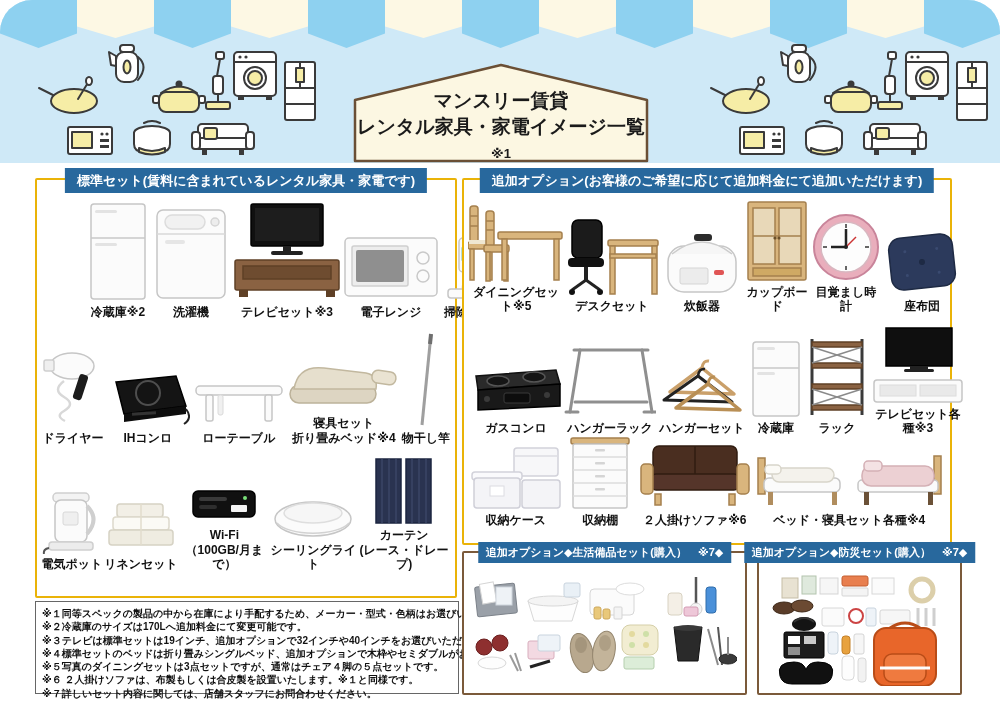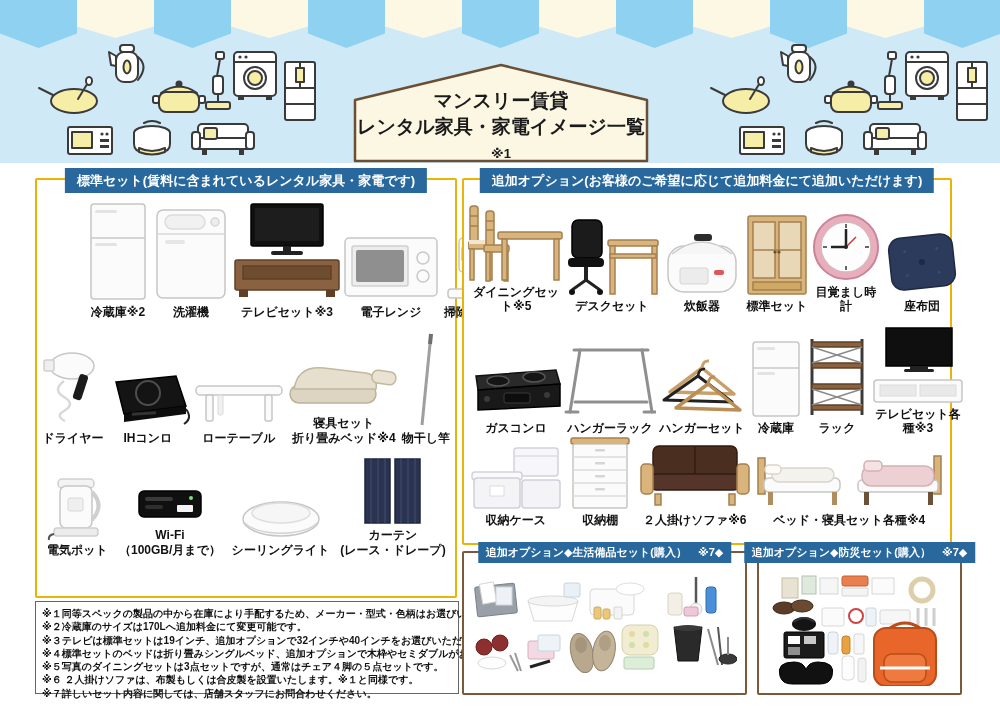--- a/index.html
+++ b/index.html
@@ -1,17 +1,17 @@
 <!DOCTYPE html>
 <html><head>
 <meta charset="utf-8">
 <style>
   html,body{margin:0;padding:0;background:#fff;}
   #stage{position:relative;width:1000px;height:706px;background:#ffffff;overflow:hidden;
-         font-family:"Liberation Sans","DejaVu Sans",sans-serif;color:#111;}
+         font-family:"Liberation Sans","DejaVu Sans",sans-serif;color:#111;border-radius:32px;}
 
   
   .banner{position:absolute;left:0;top:0;width:1000px;height:163px;background:#cfe9f7;}
   .stripes{position:absolute;left:0;top:0;width:1000px;display:flex;}
   .stripe{width:77px;flex:0 0 77px;clip-path:polygon(0 0,100% 0,100% 70%,50% 100%,0 70%);}
   .stripe.b{height:48px;background:#8ed1f0;}
   .stripe.c{height:38px;background:#fdf8e4;}
 
   .icluster{position:absolute;top:36px;width:290px;height:126px;}
   .di{position:absolute;}
@@ -362,20 +362,31 @@
               <path d="M46,22 q13,13 0,28" fill="none" stroke="#cfcfcf" stroke-width="4"></path>
               <rect x="22" y="28" width="15" height="13" rx="2" fill="#efefef" stroke="#d8d8d8" stroke-width="1"></rect>
               <rect x="8" y="58" width="44" height="8" rx="3" fill="#ececec" stroke="#cfcfcf" stroke-width="1.5"></rect>
               <path d="M8,64 q-6,1 -5,6" fill="none" stroke="#555" stroke-width="2"></path>
             </svg>
           </div>
         <div class="lbl">電気ポット</div>
       </div>
       <div class="cell">
         <div class="ph">
+            <svg width="76" height="56">
+              <rect x="14" y="6" width="46" height="13" rx="3" fill="#f2efe6" stroke="#d6d2c4" stroke-width="1.5"></rect>
+              <rect x="10" y="19" width="56" height="13" rx="3" fill="#fbfaf5" stroke="#ddd9cb" stroke-width="1.5"></rect>
+              <rect x="6" y="32" width="64" height="15" rx="3" fill="#efece1" stroke="#d6d2c4" stroke-width="1.5"></rect>
+              <line x1="38" y1="6" x2="38" y2="47" stroke="#e2ddcd" stroke-width="1.5"></line>
+            </svg>
+          </div>
+        <div class="lbl">リネンセット</div>
+      </div>
+      <div class="cell">
+        <div class="ph">
             <svg width="74" height="44">
               <rect x="6" y="10" width="62" height="26" rx="5" fill="#101010" stroke="#000" stroke-width="1.5"></rect>
               <rect x="12" y="16" width="28" height="4" rx="2" fill="#3a3a3a"></rect>
               <rect x="12" y="24" width="18" height="4" rx="2" fill="#2e2e2e"></rect>
               <rect x="44" y="24" width="16" height="7" rx="1" fill="#f4f4f4"></rect>
               <circle cx="58" cy="17" r="2" fill="#79e079"></circle>
             </svg>
           </div>
         <div class="lbl">Wi-Fi
 （100GB/月まで）</div>
@@ -470,21 +481,21 @@
             <svg width="66" height="82">
               <rect x="4" y="2" width="58" height="78" rx="2" class="g3"></rect>
               <rect x="9" y="8" width="22" height="56" fill="#e8d8b8" stroke="#a5804e" stroke-width="1.5"></rect>
               <rect x="35" y="8" width="22" height="56" fill="#e8d8b8" stroke="#a5804e" stroke-width="1.5"></rect>
               <line x1="9" y1="36" x2="57" y2="36" stroke="#a5804e" stroke-width="1.5"></line>
               <circle cx="31" cy="38" r="1.6" fill="#6b4f28"></circle>
               <circle cx="35" cy="38" r="1.6" fill="#6b4f28"></circle>
               <rect x="9" y="68" width="48" height="8" fill="#cfa964" stroke="#a5804e" stroke-width="1.5"></rect>
             </svg>
           </div>
-        <div class="lbl">標準セット</div>
+        <div class="lbl">カップボード</div>
       </div>
       <div class="cell">
         <div class="ph">
             <svg width="72" height="72">
               <circle cx="36" cy="37" r="32" fill="#e9aebc" stroke="#c9849a" stroke-width="2"></circle>
               <circle cx="36" cy="37" r="25" fill="#fdfdfd" stroke="#d8b7c0" stroke-width="1.5"></circle>
               <g stroke="#333" stroke-width="1.5">
                 <line x1="36" y1="14" x2="36" y2="18"></line>
                 <line x1="36" y1="56" x2="36" y2="60"></line>
                 <line x1="13" y1="37" x2="17" y2="37"></line>

